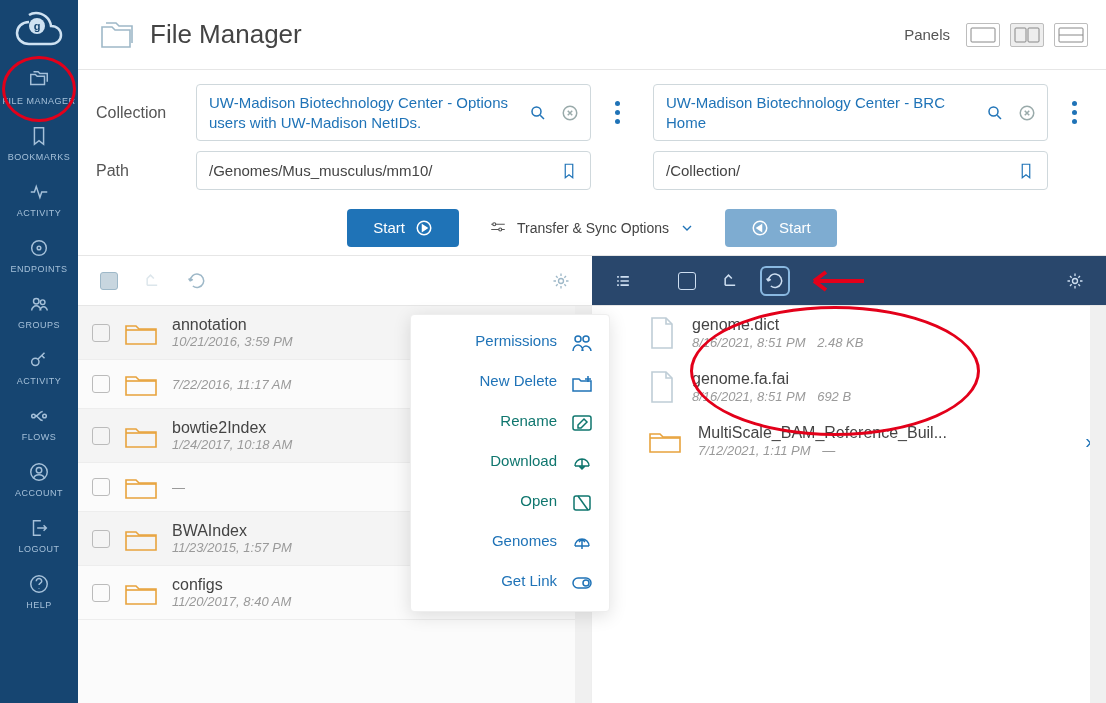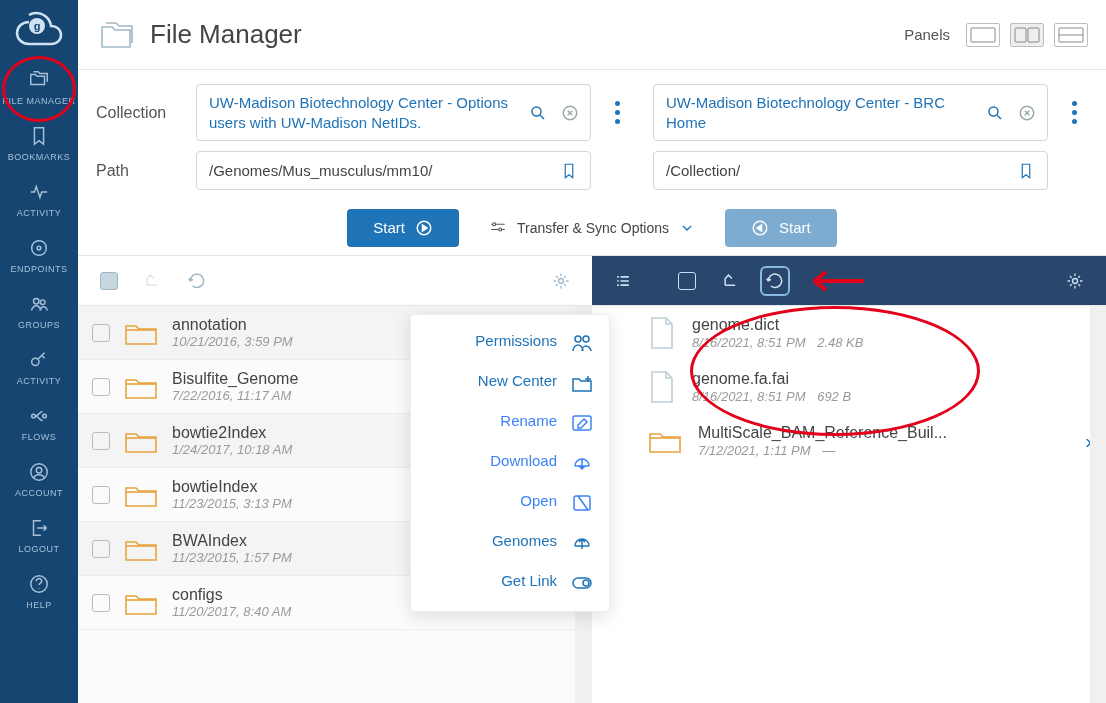--- a/index.html
+++ b/index.html
@@ -78,21 +78,21 @@
 .file-ico { width: 28px; height: 34px; }
 .file-ico svg { width: 28px; height: 34px; }
 .file-meta { flex: 1; }
 .file-name { font-size: 16px; color: #444; }
 .file-date { font-size: 13px; color: #9a9a9a; font-style: italic; }
 .file-size { font-size: 13px; color: #9a9a9a; font-style: italic; width: 60px; text-align: left; }
 
 .actions-menu { position: absolute; left: 410px; top: 314px; width: 200px; background: #fff; box-shadow: 0 4px 18px rgba(0,0,0,.12); border: 1px solid #eee; border-radius: 4px; padding: 8px 10px; z-index: 10; }
 .menu-item { display: flex; align-items: flex-start; justify-content: flex-end; gap: 12px; padding: 9px 4px; font-size: 15px; }
 .menu-item.enabled { color: #1f73b7; cursor: pointer; }
-.menu-item.disabled { color: #3b82f6; }
+.menu-item.disabled { color: #0f766e; }
 .menu-ic { width: 26px; height: 22px; display: flex; align-items: center; justify-content: center; }
 .menu-ic svg { width: 24px; height: 20px; }
 
 .right-files { }
 .right-row { display: flex; align-items: center; padding: 10px 18px 10px 56px; gap: 16px; position: relative; }
 .right-row .chev { position: absolute; right: 14px; top: 50%; transform: translateY(-50%); color: #1f73b7; font-size: 20px; }
 .ellipse-red { position: absolute; border: 3px solid #e3001a; border-radius: 50%; pointer-events: none; }
 .ellipse-files { left: 690px; top: 306px; width: 290px; height: 130px; }
 </style>
 </head>
@@ -400,21 +400,20 @@
     </div>
     <div class="file-size">—</div>
         </div>
         <div class="file-row">
     <div class="file-ck"></div>
     <div class="folder-ico"><svg viewBox="0 0 34 28" fill="none" stroke="#e8a33d" stroke-width="1.6">
               <path d="M2 7h10l3 3h17v15H2z"></path>
               <path d="M2 11h30"></path>
             </svg></div>
     <div class="file-meta">
-      <div class="file-name">Bisulfite_Genome</div>
       <div class="file-date">7/22/2016, 11:17 AM</div>
     </div>
     <div class="file-size">—</div>
         </div>
         <div class="file-row">
     <div class="file-ck"></div>
     <div class="folder-ico"><svg viewBox="0 0 34 28" fill="none" stroke="#e8a33d" stroke-width="1.6">
               <path d="M2 7h10l3 3h17v15H2z"></path>
               <path d="M2 11h30"></path>
             </svg></div>
@@ -423,24 +422,20 @@
       <div class="file-date">1/24/2017, 10:18 AM</div>
     </div>
     <div class="file-size">—</div>
         </div>
         <div class="file-row">
     <div class="file-ck"></div>
     <div class="folder-ico"><svg viewBox="0 0 34 28" fill="none" stroke="#e8a33d" stroke-width="1.6">
               <path d="M2 7h10l3 3h17v15H2z"></path>
               <path d="M2 11h30"></path>
             </svg></div>
-    <div class="file-meta">
-      <div class="file-name">bowtieIndex</div>
-      <div class="file-date">11/23/2015, 3:13 PM</div>
-    </div>
     <div class="file-size">—</div>
         </div>
         <div class="file-row">
     <div class="file-ck"></div>
     <div class="folder-ico"><svg viewBox="0 0 34 28" fill="none" stroke="#e8a33d" stroke-width="1.6">
               <path d="M2 7h10l3 3h17v15H2z"></path>
               <path d="M2 11h30"></path>
             </svg></div>
     <div class="file-meta">
       <div class="file-name">BWAIndex</div>
@@ -509,21 +504,21 @@
       <span>Permissions</span>
       <span class="menu-ic">
         <svg viewBox="0 0 24 20" fill="none" stroke="currentColor" stroke-width="1.5">
           <circle cx="8" cy="6" r="3"></circle>
           <circle cx="16" cy="6" r="3"></circle>
           <path d="M3 18c0-4 3-6 5-6s5 2 5 6M12 18c0-3 2-5 4-5s5 2 5 5"></path>
         </svg>
       </span>
     </div>
     <div class="menu-item enabled">
-      <span>New Center</span>
+      <span>New Delete</span>
       <span class="menu-ic">
         <svg viewBox="0 0 24 20" fill="none" stroke="currentColor" stroke-width="1.5">
           <path d="M3 6h6l2 2h10v10H3z"></path>
           <path d="M18 3v6M15 6h6"></path>
         </svg>
       </span>
     </div>
     <div class="menu-item disabled">
       <span>Rename</span>
       <span class="menu-ic">

